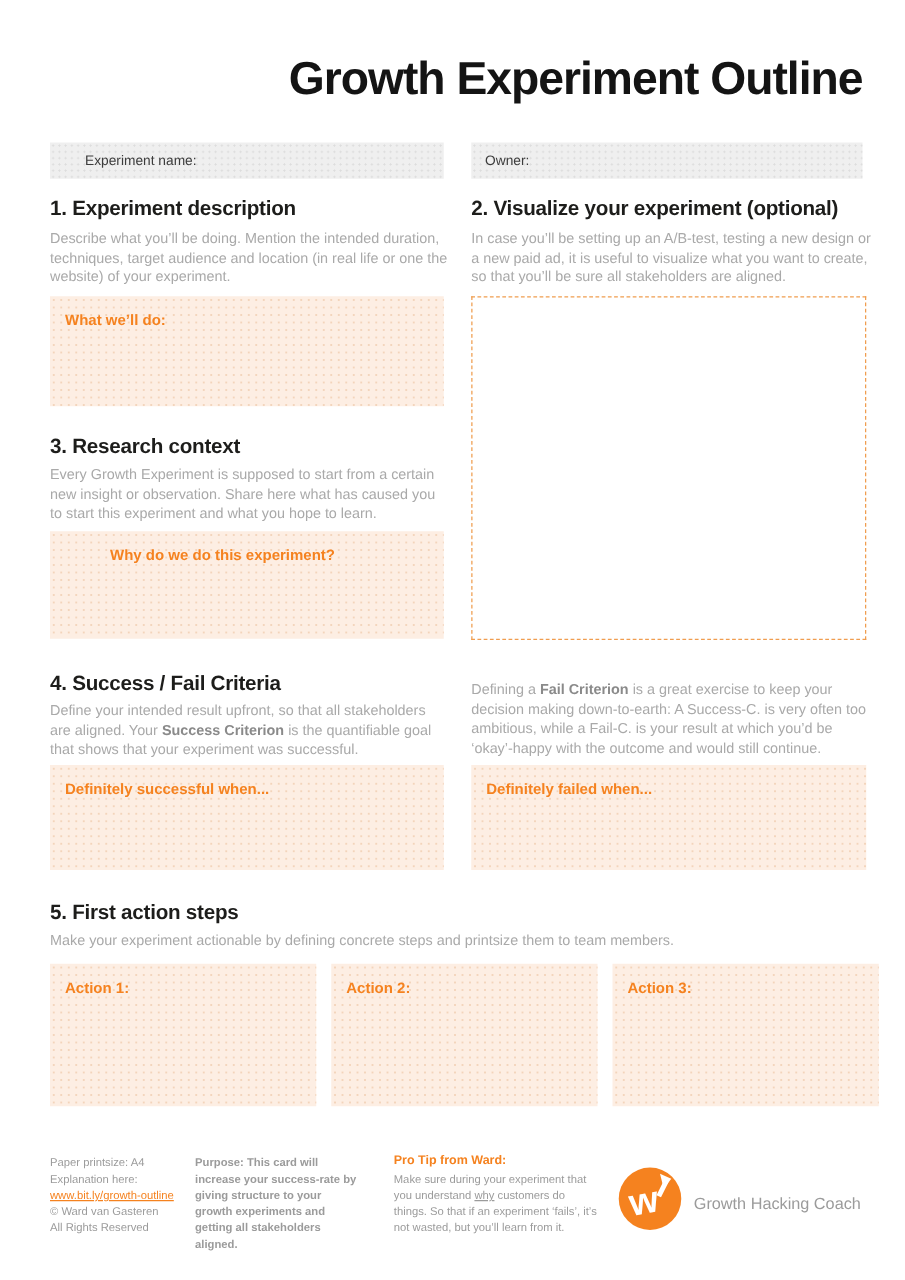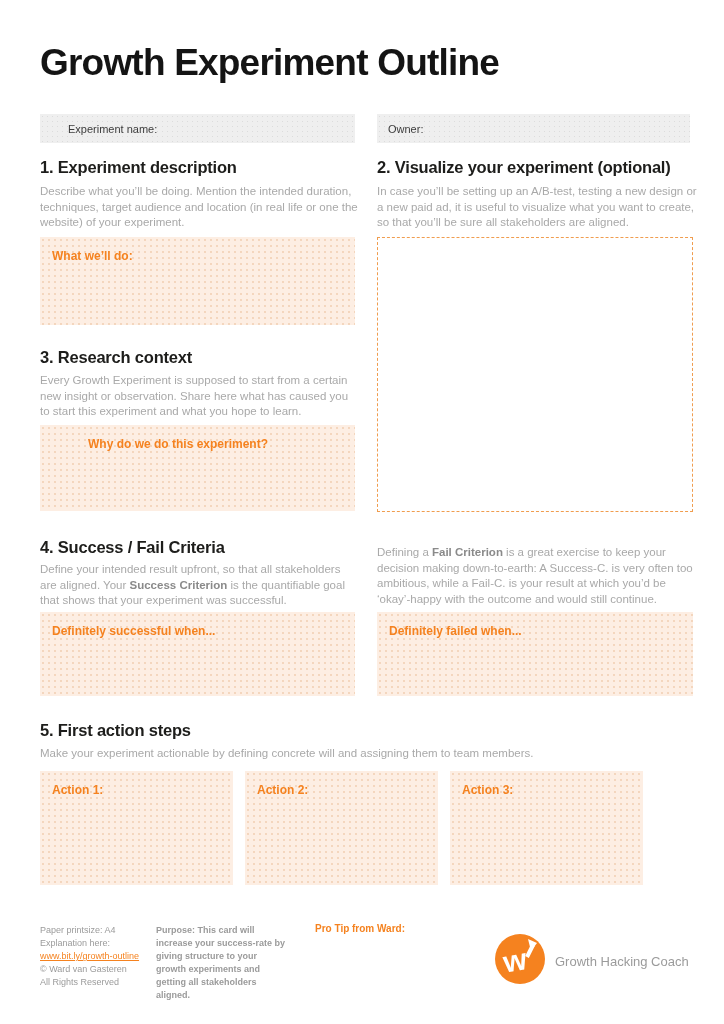--- a/index.html
+++ b/index.html
@@ -5,21 +5,21 @@
   * { margin:0; padding:0; box-sizing:border-box; }
   html,body { background:#ffffff; }
   body {
     width:724px; height:1024px; position:relative; overflow:hidden;
     font-family:"Liberation Sans", sans-serif;
   }
   .abs { position:absolute; }
 
   .page-title {
     left:40px; top:42px; width:650px;
-    font-size:37px; font-weight:bold; color:#141414; letter-spacing:-0.8px;
+    font-size:37px; font-weight:bold; color:#141414; letter-spacing:-0.8px;text-align:right;
   }
 
   .field {
     top:114px; height:29px;
     background-color:#efefef;
     background-image:radial-gradient(#dcdcdc 0.7px, transparent 0.8px);
     background-size:5px 5px;
     display:flex; align-items:center; padding-left:11px;
     font-size:11px; color:#3c3c3c;
   }
@@ -83,22 +83,22 @@
 <div class="abs desc" style="left:40px; top:562px; width:320px;"><span>Define your intended result upfront, so that all stakeholders are aligned. Your </span><b>Success Criterion</b><span> is the quantifiable goal that shows that your experiment was successful.</span></div>
 <div class="abs desc" style="left:377px; top:545px; width:322px;"><span>Defining a </span><b>Fail Criterion</b><span> is a great exercise to keep your decision making down-to-earth: A Success-C. is very often too ambitious, while a Fail-C. is your result at which you’d be ‘okay’-happy with the outcome and would still continue.</span></div>
 <div class="abs obox" style="left:40px; top:612px; width:315px; height:84px;">
   <div class="obox-label">Definitely successful when...</div>
 </div>
 <div class="abs obox" style="left:377px; top:612px; width:316px; height:84px;">
   <div class="obox-label">Definitely failed when...</div>
 </div>
 
 <div class="abs heading" style="left:40px; top:721px;">5. First action steps</div>
-<div class="abs desc" style="left:40px; top:746px; width:650px;">Make your experiment actionable by defining concrete will and assigning them to team members.</div>
-<div class="abs" style="left:40px; top:771px; width:603px; display:flex; gap:12px;">
+<div class="abs desc" style="left:40px; top:746px; width:650px;">Make your experiment actionable by defining concrete steps and printsize them to team members.</div>
+<div class="abs" style="left:40px; top:771px; width:663px; display:flex; gap:12px;">
   <div class="obox" style="flex:1; height:114px;">
     <div class="obox-label">Action 1:</div>
   </div>
   <div class="obox" style="flex:1; height:114px;">
     <div class="obox-label">Action 2:</div>
   </div>
   <div class="obox" style="flex:1; height:114px;">
     <div class="obox-label">Action 3:</div>
   </div>
 </div>
@@ -106,20 +106,21 @@
 <div class="abs footer-col" style="left:40px; top:924px; width:122px;">
   <div>Paper printsize: A4</div>
   <div>Explanation here:</div>
   <div class="footer-link">www.bit.ly/growth-outline</div>
   <div>© Ward van Gasteren</div>
   <div>All Rights Reserved</div>
 </div>
 <div class="abs footer-col" style="left:156px; top:924px; width:132px;font-weight:bold;">Purpose: This card will increase your success-rate by giving structure to your growth experiments and getting all stakeholders aligned.</div>
 <div class="abs" style="left:315px; top:923px; width:163px;">
   <div class="protip-heading">Pro Tip from Ward:</div>
+  <div class="footer-col"><span>Make sure during your experiment that you understand </span><span class="u" style="text-decoration:underline;">why</span><span> customers do things. So that if an experiment ‘fails’, it’s not wasted, but you’ll learn from it.</span></div>
 </div>
 
 <div class="abs logo-wrap" style="left:494px; top:933px;">
   <span>
     <svg width="52" height="52" viewBox="0 0 52 52">
       <circle cx="26" cy="26" r="25" fill="#F5821F"></circle>
       <text x="9" y="37" font-family="Liberation Sans, sans-serif" font-size="30" font-weight="bold" fill="#ffffff" transform="rotate(-10 26 26)">w</text>
       <line x1="33" y1="24" x2="39" y2="12" stroke="#ffffff" stroke-width="4"></line>
       <polygon points="34,6 43,10 37,18" fill="#ffffff"></polygon>
     </svg>

